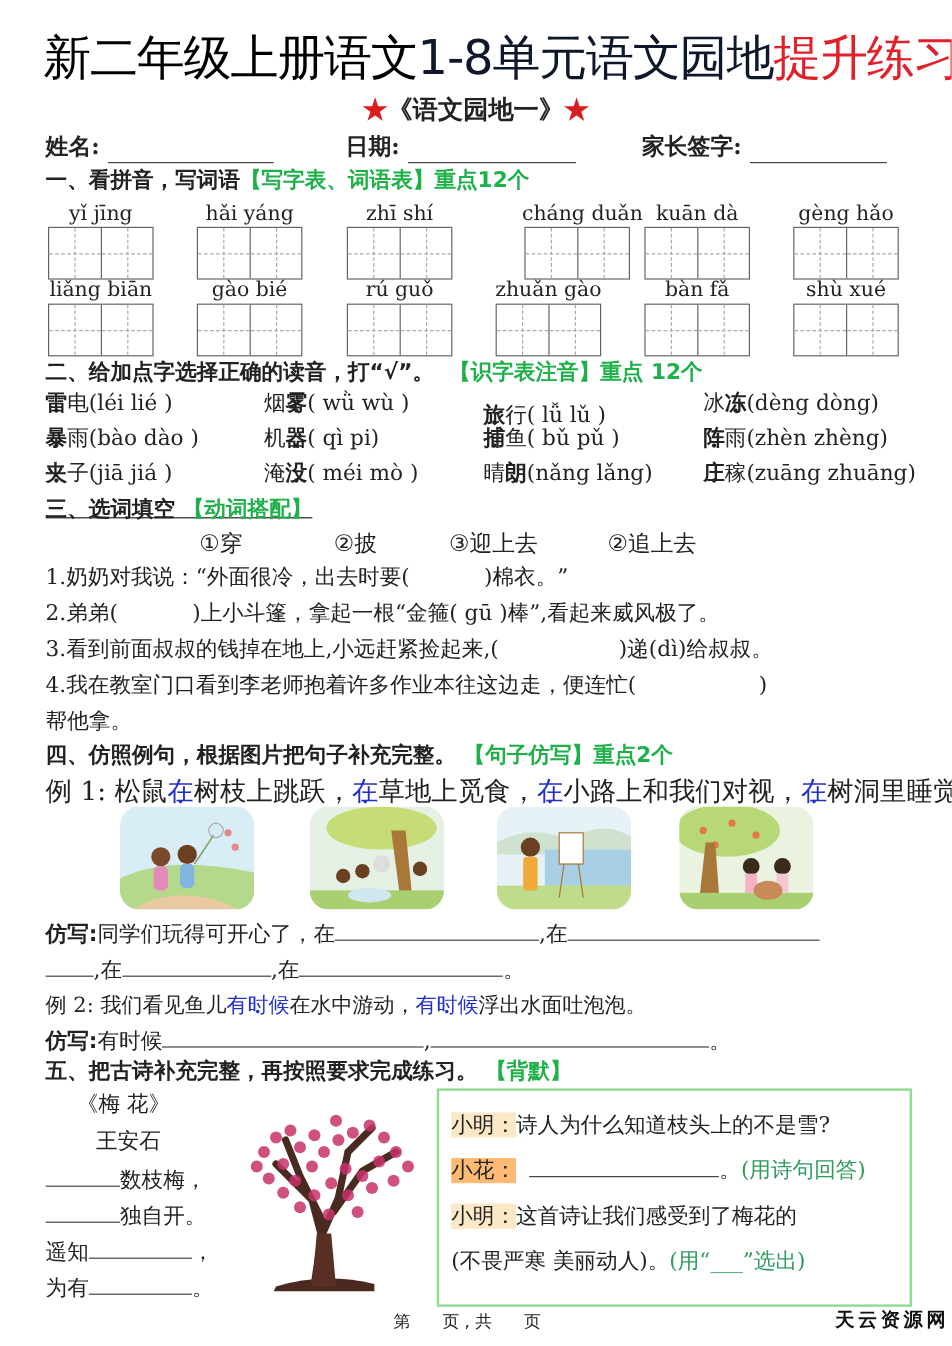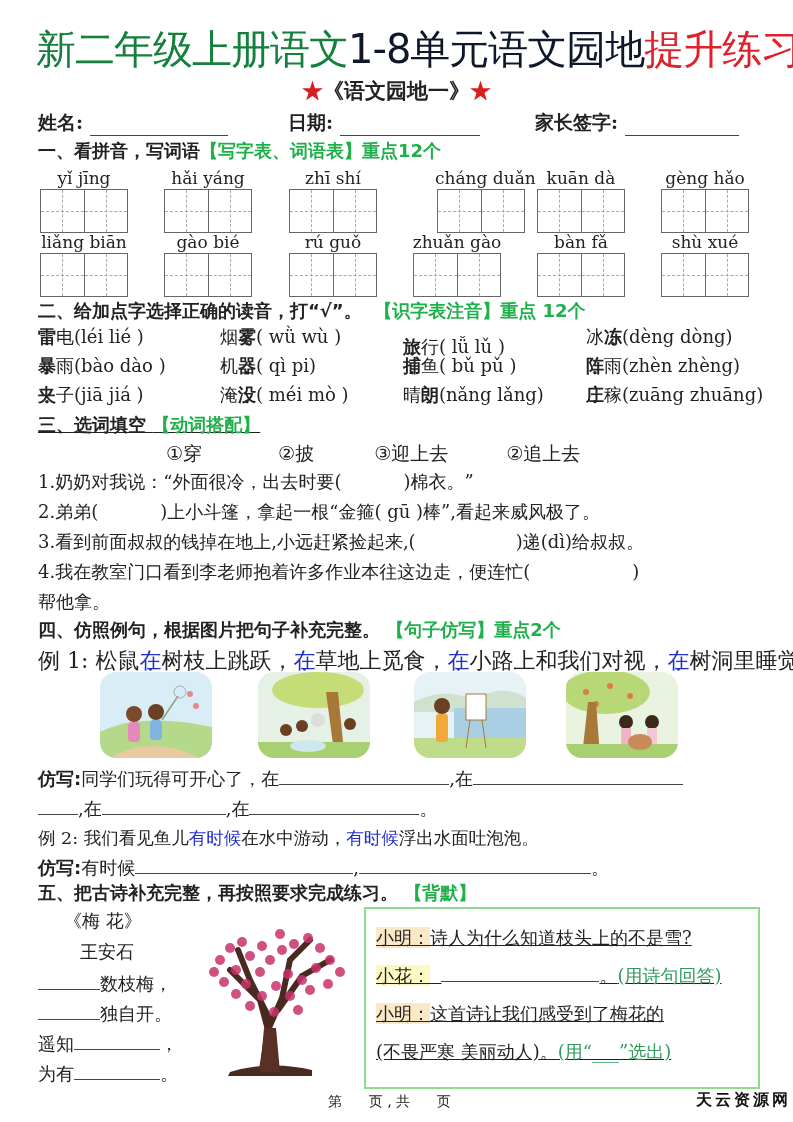--- a/index.html
+++ b/index.html
@@ -1,20 +1,20 @@
 <!DOCTYPE html>
 <html><head>
 <meta charset="utf-8">
 <style>
   html, body { margin:0; padding:0; background:#ffffff; }
   body { width:793px; height:1122px; position:relative; overflow:hidden;
          font-family:"DejaVu Serif","Liberation Serif",serif; color:#222; }
   .abs { position:absolute; }
   .title { left:36px; top:24px; font-family:"DejaVu Sans","Liberation Sans",sans-serif; font-size:40px; letter-spacing:-1px; white-space:nowrap; line-height:50px; }
-  .t-black { color:#15803d; } .t-blue { color:#0f172a; } .t-red { color:#e0202a; }
+  .t-black { color:#000000; } .t-blue { color:#0f172a; } .t-red { color:#e0202a; }
   .subtitle { left:0; width:793px; top:76px; text-align:center; font-size:21px; font-weight:bold; color:#222; line-height:30px; }
   .star { color:#d81e1e; }
   .info { top:108px; font-size:19px; font-weight:bold; line-height:28px; }
   .uline { display:inline-block; border-bottom:1.5px solid #444; height:20px; vertical-align:bottom; }
   .sec { font-family:"DejaVu Sans","Liberation Sans",sans-serif; font-size:18px; font-weight:bold; color:#222; line-height:26px; white-space:nowrap; }
   .green { color:#20b04a; font-weight:bold; }
   .green2 { color:#2e9a5c; }
   .py-group { position:absolute; width:92px; }
   .py { font-size:17px; text-align:center; line-height:22px; white-space:nowrap; color:#222; }
   .boxes { display:flex; border:1.5px solid #666; height:42px; width:86px; margin:0 auto; }
@@ -25,23 +25,23 @@
   .row2 { font-size:18px; line-height:30px; white-space:nowrap; }
   .dot { position:relative; font-weight:bold; }
   .dot::after { content:"•"; position:absolute; left:50%; transform:translateX(-50%); bottom:-12px; font-size:10px; color:#222; }
   .bluedot { color:#2330c8; position:relative; }
   .bluedot::after { content:"•"; position:absolute; left:50%; transform:translateX(-50%); bottom:-11px; font-size:10px; color:#2330c8; }
   .q { font-size:18px; line-height:29px; white-space:nowrap; }
   .pic { position:absolute; top:672px; width:112px; height:86px; border-radius:16px; overflow:hidden; }
   .fill { display:inline-block; border-bottom:1.5px solid #444; height:18px; vertical-align:baseline; }
   .poem { font-size:18px; line-height:31px; white-space:nowrap; }
   .dialog-box { left:364px; top:907px; width:392px; height:178px; border:2px solid #8fdc8f; }
-  .dl { position:absolute; left:10px; font-size:18px; line-height:30px; white-space:nowrap;text-decoration:underline; }
+  .dl { position:absolute; left:10px; font-size:18px; line-height:30px; white-space:nowrap; }
   .hl-y { background:#fbe8c6; }
-  .hl-g { background:#fef9c3; }
+  .hl-g { background:#fdba74; }
   .footer { font-family:"DejaVu Sans","Liberation Sans",sans-serif; font-size:14px; top:1093px; }
   .wm { font-family:"DejaVu Sans","Liberation Sans",sans-serif; font-size:16px; font-weight:bold; letter-spacing:3px; top:1090px; left:696px; color:#111; }
 </style>
 </head>
 <body>
 
 <div class="abs title">
   <span class="t-black">新二年级上册语文</span><span class="t-blue">1-8单元语文园地</span><span class="t-red">提升练习</span>
 </div>
 <div class="abs subtitle">

